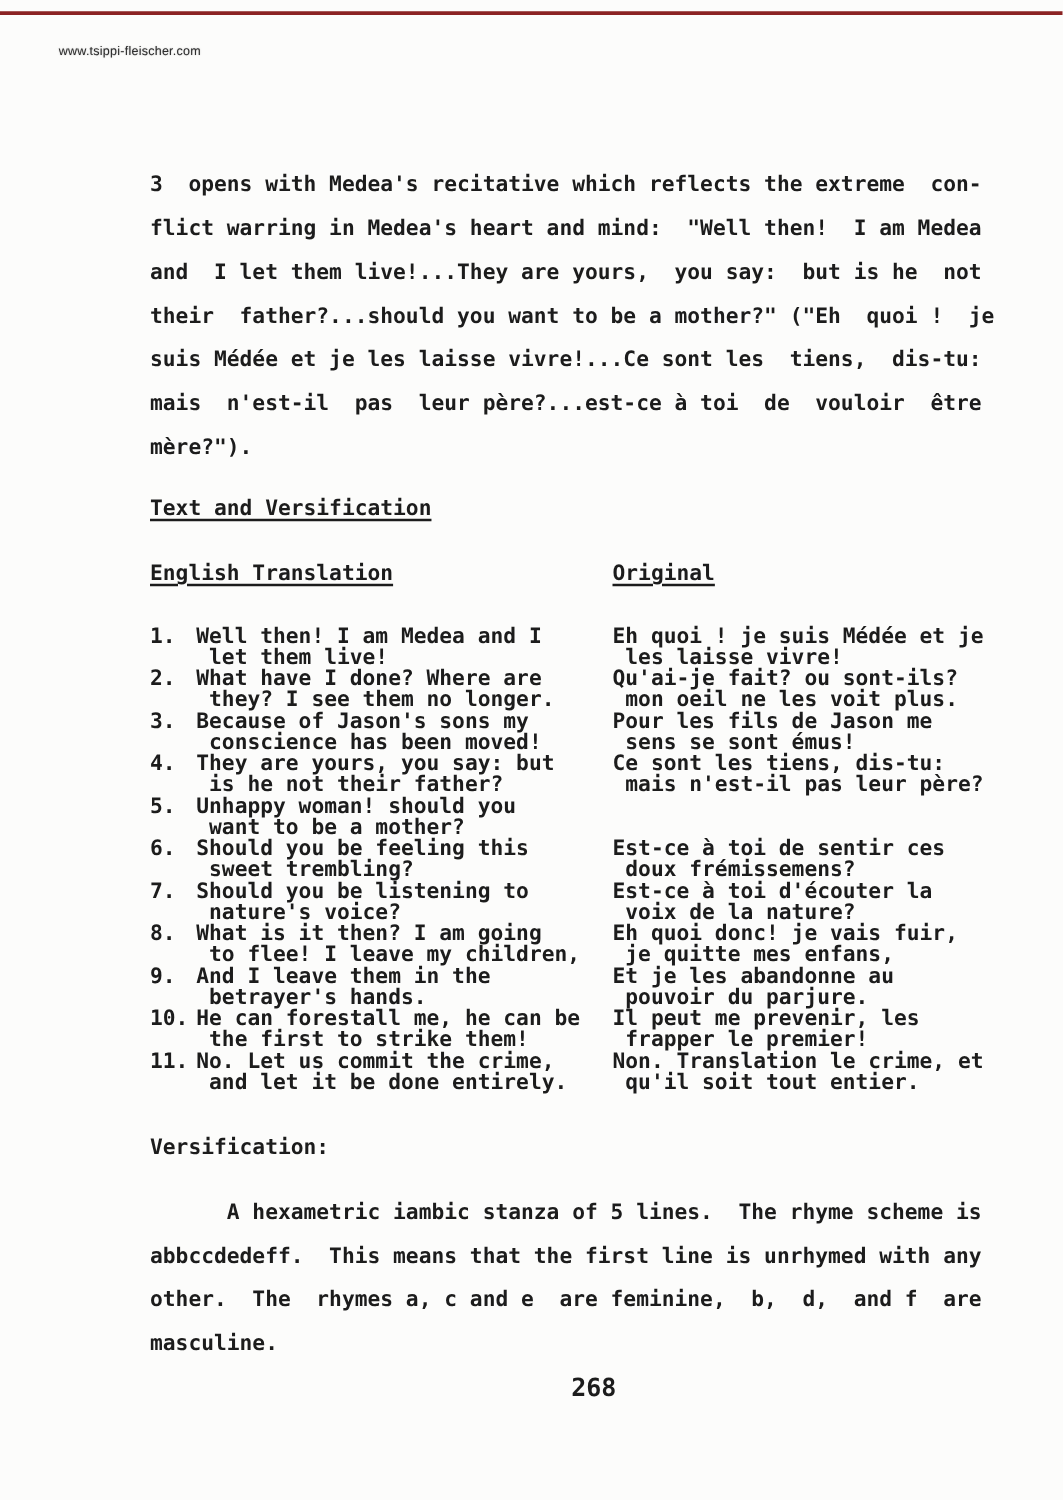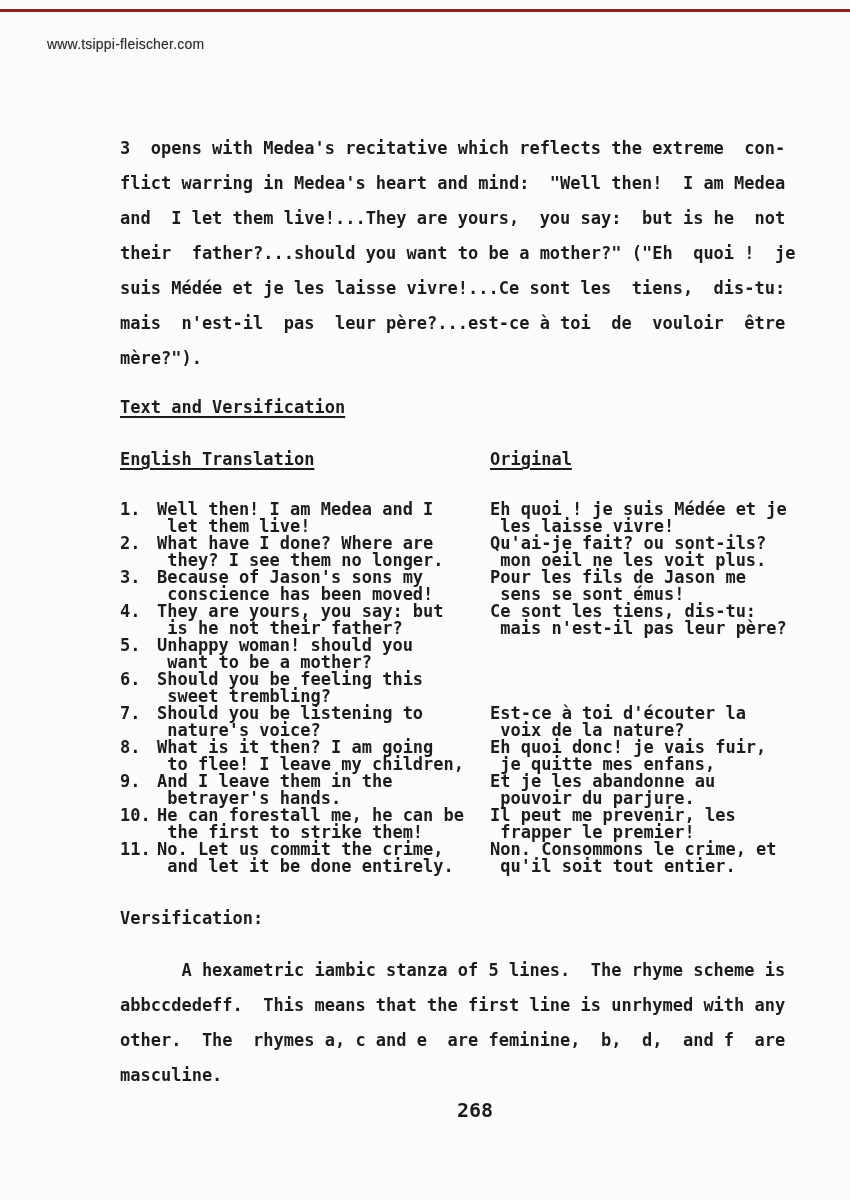--- a/index.html
+++ b/index.html
@@ -19,21 +19,21 @@
     position: absolute;
     left: 0; top: 9px;
     width: 850px; height: 3px;
     background: #8b2323;
   }
   .url {
     position: absolute;
     left: 47px; top: 36px;
     font-family: "Liberation Sans", sans-serif;
     font-weight: 400;
-    font-size: 14px;
+    font-size: 10px;
     letter-spacing: 0.2px;
     color: #2e2e2e;
     text-shadow: 0 0 1px rgba(90,90,90,0.55);
   }
   .para {
     position: absolute;
     white-space: pre;
     font-size: 17px;
     line-height: 35px;
   }
@@ -135,20 +135,22 @@
     </div>
     <div class="row">
       <span class="num">5.</span>
       <div class="etext">Unhappy woman! should you
  want to be a mother?</div>
     </div>
     <div class="row">
       <span class="num">6.</span>
       <div class="etext">Should you be feeling this
  sweet trembling?</div>
+      <div class="ftext">Est-ce à toi de sentir ces
+ doux frémissemens?</div>
     </div>
     <div class="row">
       <span class="num">7.</span>
       <div class="etext">Should you be listening to
  nature's voice?</div>
       <div class="ftext">Est-ce à toi d'écouter la
  voix de la nature?</div>
     </div>
     <div class="row">
       <span class="num">8.</span>
@@ -168,21 +170,21 @@
       <span class="num">10.</span>
       <div class="etext">He can forestall me, he can be
  the first to strike them!</div>
       <div class="ftext">Il peut me prevenir, les
  frapper le premier!</div>
     </div>
     <div class="row">
       <span class="num">11.</span>
       <div class="etext">No. Let us commit the crime,
  and let it be done entirely.</div>
-      <div class="ftext">Non. Consommons le crime, et
+      <div class="ftext">Non. Translation le crime, et
  qu'il soit tout entier.</div>
     </div>
   </div>
 
   <div class="heading vers-label">Versification:</div>
 
   <div class="para vers-para">      A hexametric iambic stanza of 5 lines.  The rhyme scheme is
 abbccdedeff.  This means that the first line is unrhymed with any
 other.  The  rhymes a, c and e  are feminine,  b,  d,  and f  are
 masculine.</div>

